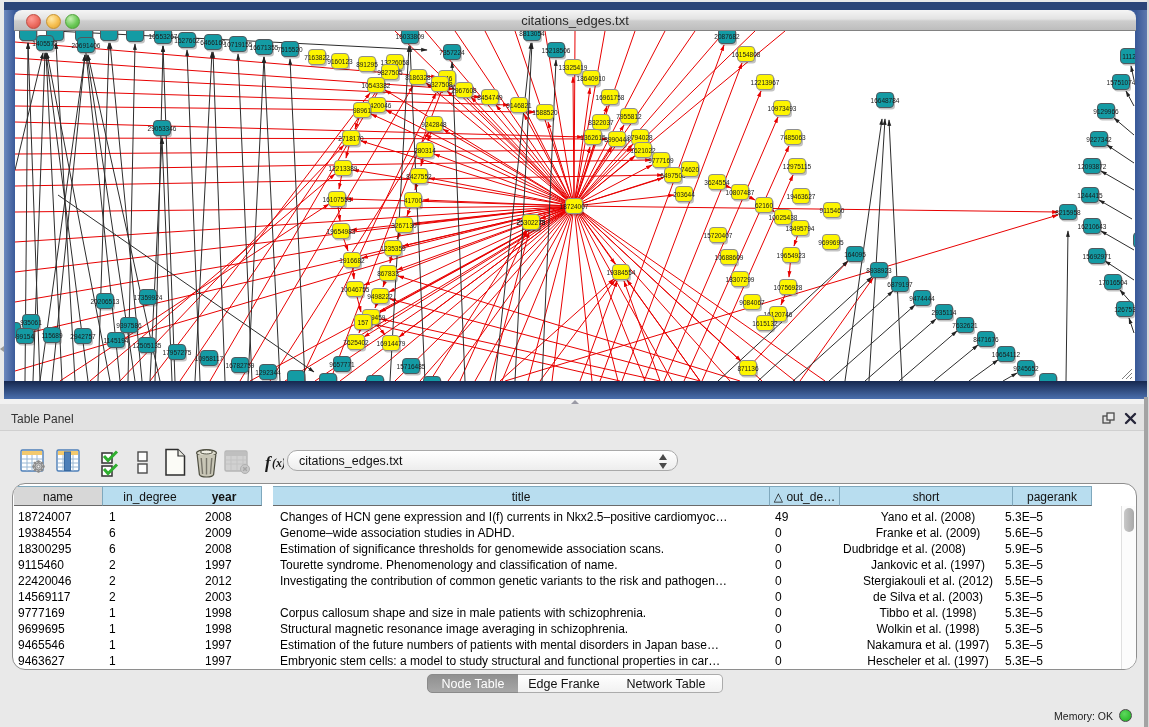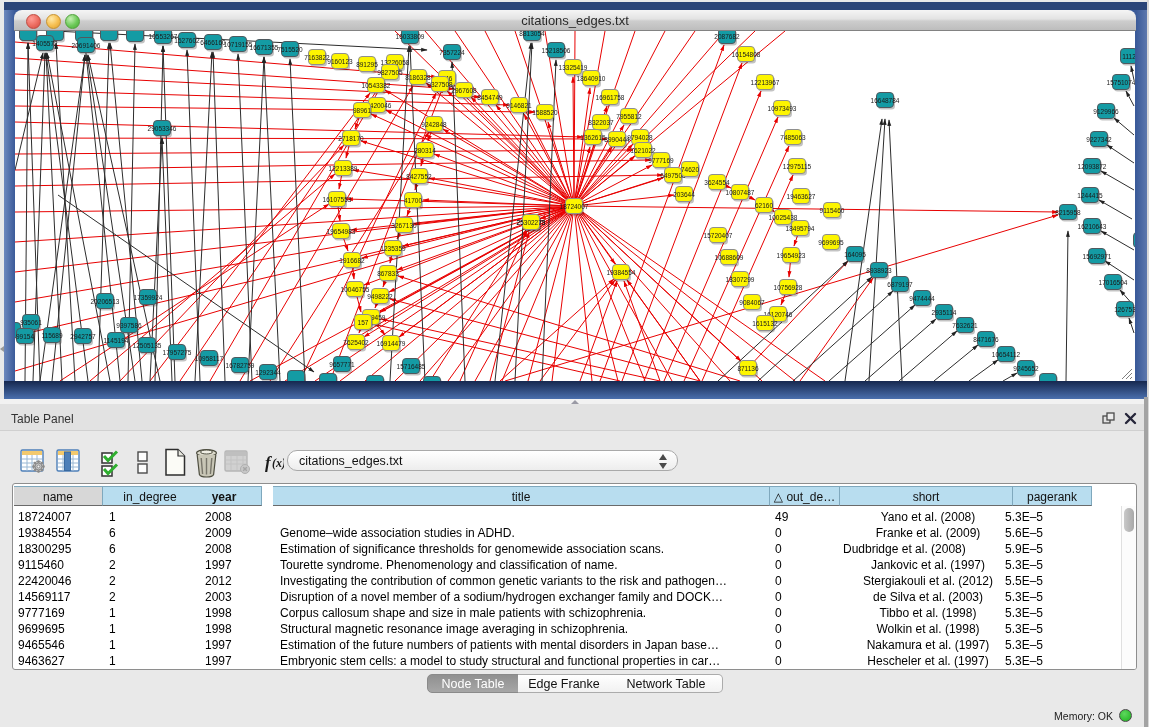--- a/index.html
+++ b/index.html
@@ -28,21 +28,21 @@
   #splitArrow{left:571px;top:400px;width:0;height:0;border-left:4px solid transparent;border-right:4px solid transparent;border-bottom:4px solid #9a9aa5}
   #phead{left:0;top:404px;width:1149px;height:27px;background:#e2e2e2;border-bottom:1px solid #d0d0d0;box-sizing:border-box}
   #phead .t{position:absolute;left:11px;top:8px;font-size:12px;color:#333}
   #pbody{left:0;top:433px;width:1149px;height:267px;background:#e9e9e9}
   #statusbar{left:0;top:700px;width:1149px;height:27px;background:#e9e9e9}
   #combo{left:287px;top:450px;width:391px;height:21px;background:linear-gradient(180deg,#ffffff,#ededed);
      border:1px solid #a9a9a9;border-radius:10px;box-sizing:border-box}
   #combo .lbl{position:absolute;left:11px;top:3px;font-size:12.5px;color:#111}
   
   #tblbox{left:12px;top:483px;width:1125px;height:187px;background:#fff;border:1px solid #8e8e8e;
-     border-radius:3px;box-sizing:border-box;overflow:hidden}
+     border-radius:13px;box-sizing:border-box;overflow:hidden}
   .hd{position:absolute;top:2px;height:20px;background:#b8ddef;border-right:1px solid #7fa8bd;
       box-sizing:border-box;font-size:12px;color:#111;text-align:center;line-height:20px;border-top:1px solid #7fa8bd;border-bottom:1px solid #6a6a6a}
   .rowtxt{position:absolute;font-size:12px;color:#000;white-space:nowrap}
   #vsb{position:absolute;left:1108px;top:22px;width:15px;height:163px;background:#fcfcfc;border-left:1px solid #e0e0e0}
   #vsbth{position:absolute;left:2px;top:2px;width:10px;height:24px;background:linear-gradient(90deg,#c9c9c9,#a8a8a8);border-radius:5px}
   
   #tabs{left:427px;top:674px;width:296px;height:19px}
   .seg{position:absolute;top:0;height:19px;box-sizing:border-box;border:1px solid #ababab;font-size:12.5px;
        text-align:center;background:linear-gradient(180deg,#ffffff,#f1f1f1);color:#111;line-height:18px}
   #seg1{left:0;width:92px;border-radius:5px 0 0 5px;background:linear-gradient(180deg,#909090,#a6a6a6);color:#fff;border-color:#8a8a8a}
@@ -791,20 +791,21 @@
     <div class="hd" style="left:1px;width:89px;background:#d7d7d7;">name</div>
 <div class="hd" style="left:90px;width:95px;">in_degree</div>
 <div class="hd" style="left:174px;width:75px;font-weight:bold;">year</div>
 <div class="hd" style="left:260px;width:497px;">title</div>
 <div class="hd" style="left:757px;width:70px;">△ out_de…</div>
 <div class="hd" style="left:827px;width:173px;">short</div>
 <div class="hd" style="left:1000px;width:79px;">pagerank</div>
 <div class="rowtxt" style="left:5px;top:26px">18724007</div>
 <div class="rowtxt" style="left:96px;top:26px">1</div>
 <div class="rowtxt" style="left:192px;top:26px">2008</div>
+<div class="rowtxt" style="left:267px;top:26px;width:492px;overflow:hidden">Changes of HCN gene expression and I(f) currents in Nkx2.5–positive cardiomyoc…</div>
 <div class="rowtxt" style="left:762px;top:26px">49</div>
 <div class="rowtxt" style="left:830px;top:26px;width:170px;text-align:center">Yano et al. (2008)</div>
 <div class="rowtxt" style="left:992px;top:26px">5.3E–5</div>
 <div class="rowtxt" style="left:5px;top:42px">19384554</div>
 <div class="rowtxt" style="left:96px;top:42px">6</div>
 <div class="rowtxt" style="left:192px;top:42px">2009</div>
 <div class="rowtxt" style="left:267px;top:42px;width:492px;overflow:hidden">Genome–wide association studies in ADHD.</div>
 <div class="rowtxt" style="left:762px;top:42px">0</div>
 <div class="rowtxt" style="left:830px;top:42px;width:170px;text-align:center">Franke et al. (2009)</div>
 <div class="rowtxt" style="left:992px;top:42px">5.6E–5</div>
@@ -825,21 +826,20 @@
 <div class="rowtxt" style="left:5px;top:90px">22420046</div>
 <div class="rowtxt" style="left:96px;top:90px">2</div>
 <div class="rowtxt" style="left:192px;top:90px">2012</div>
 <div class="rowtxt" style="left:267px;top:90px;width:492px;overflow:hidden">Investigating the contribution of common genetic variants to the risk and pathogen…</div>
 <div class="rowtxt" style="left:762px;top:90px">0</div>
 <div class="rowtxt" style="left:830px;top:90px;width:170px;text-align:center">Stergiakouli et al. (2012)</div>
 <div class="rowtxt" style="left:992px;top:90px">5.5E–5</div>
 <div class="rowtxt" style="left:5px;top:106px">14569117</div>
 <div class="rowtxt" style="left:96px;top:106px">2</div>
 <div class="rowtxt" style="left:192px;top:106px">2003</div>
-<div class="rowtxt" style="left:267px;top:106px;width:492px;overflow:hidden">Disruption of a novel member of a sodium/hydrogen exchanger family and DOCK…</div>
 <div class="rowtxt" style="left:762px;top:106px">0</div>
 <div class="rowtxt" style="left:830px;top:106px;width:170px;text-align:center">de Silva et al. (2003)</div>
 <div class="rowtxt" style="left:992px;top:106px">5.3E–5</div>
 <div class="rowtxt" style="left:5px;top:122px">9777169</div>
 <div class="rowtxt" style="left:96px;top:122px">1</div>
 <div class="rowtxt" style="left:192px;top:122px">1998</div>
 <div class="rowtxt" style="left:267px;top:122px;width:492px;overflow:hidden">Corpus callosum shape and size in male patients with schizophrenia.</div>
 <div class="rowtxt" style="left:762px;top:122px">0</div>
 <div class="rowtxt" style="left:830px;top:122px;width:170px;text-align:center">Tibbo et al. (1998)</div>
 <div class="rowtxt" style="left:992px;top:122px">5.3E–5</div>

